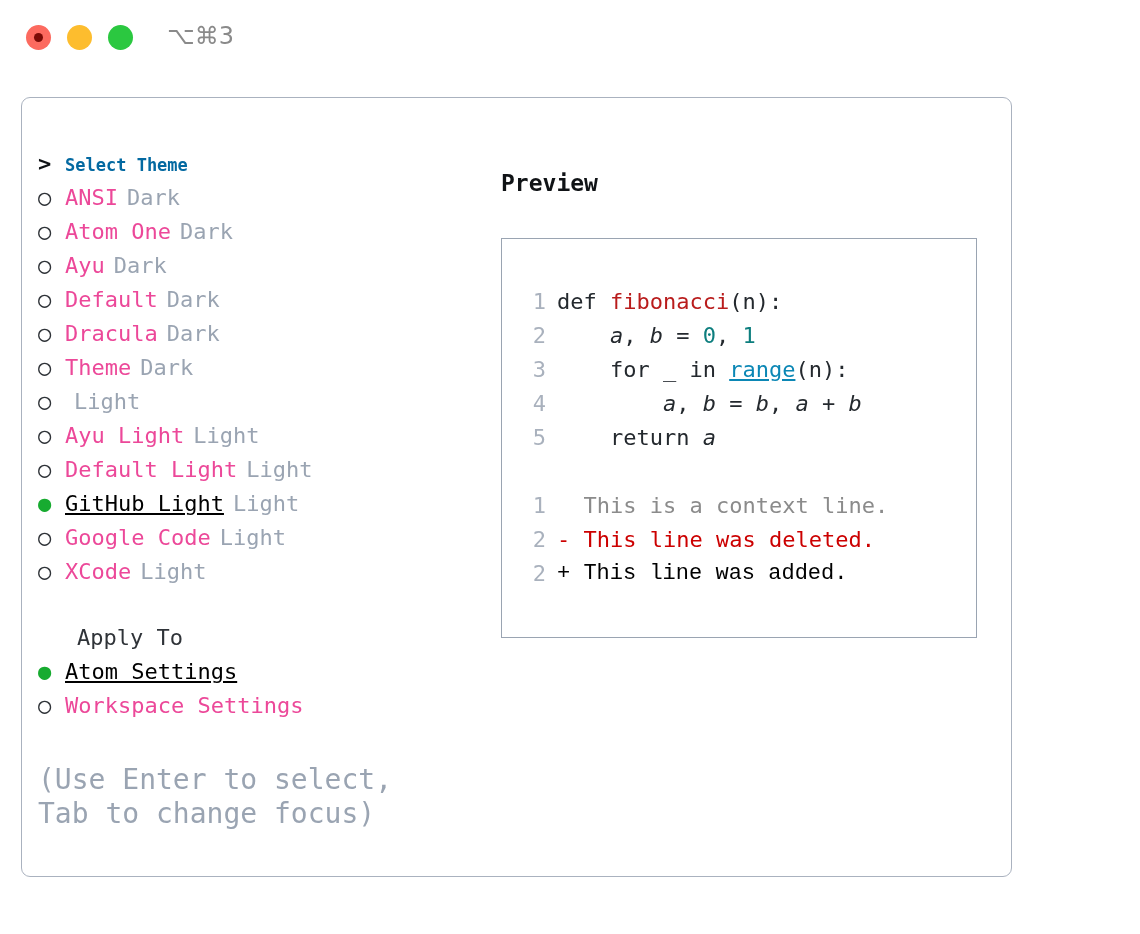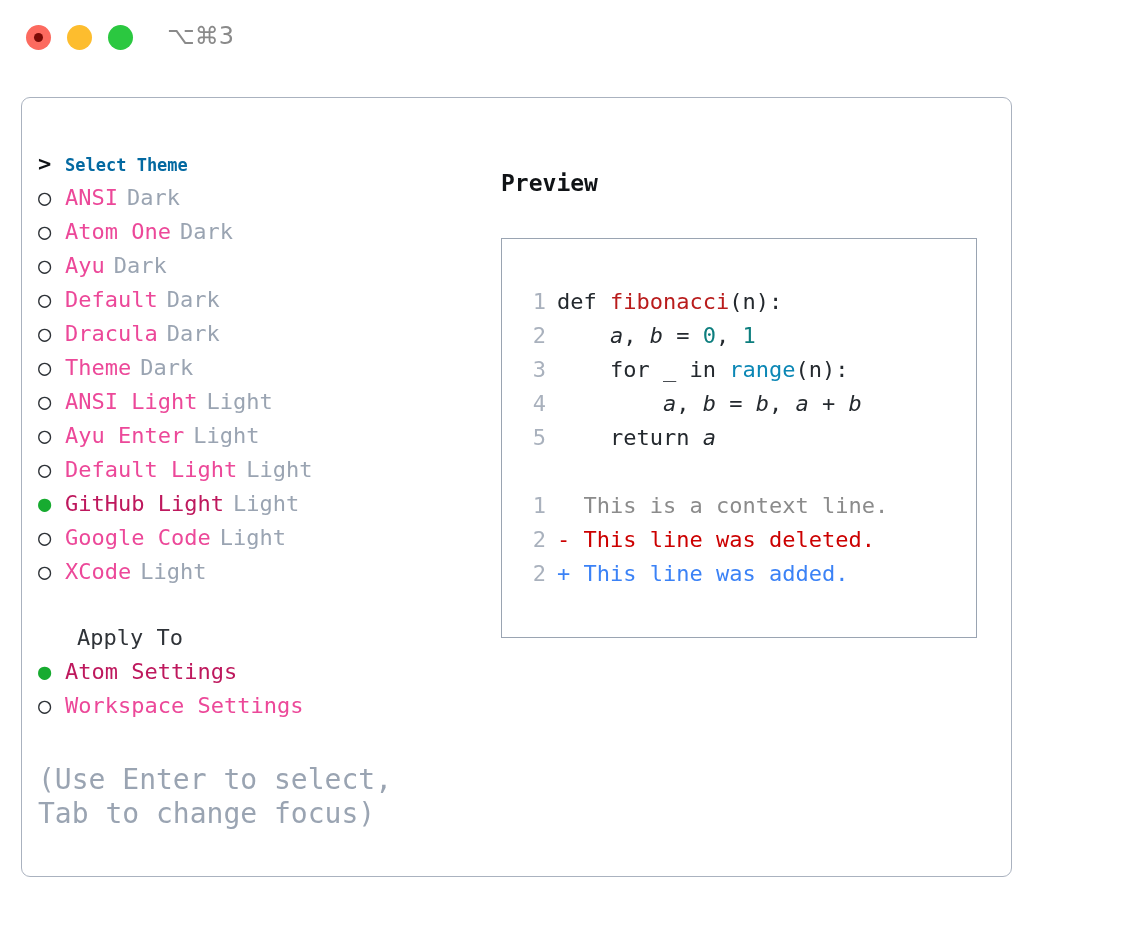--- a/index.html
+++ b/index.html
@@ -111,21 +111,21 @@
   .marker-caret { font-weight: bold; color: #101316; }
   .marker-dot-filled { color: #17ab30; }
 
   .section-title {
     font-weight: bold;
     color: #0369a1;
     font-size: 17px;
   }
 
   .item-label { color: #ec4899; }
-  .item-label.selected { color: #be185d; }
+  .item-label.selected { color: #000000; text-decoration: underline; }
   .item-tag {
     color: #9aa4b2;
     padding-left: 9px;
     text-align: right;
   }
 
   .plain-label { color: #2f3338; margin-left: 12px; }
   .spacer-md { height: 32px; }
 
   .hint {
@@ -173,27 +173,27 @@
     color: #a9b1bd;
     width: 26px;
     flex: 0 0 26px;
     text-align: right;
     padding-right: 11px;
   }
   .code-body { color: #24292e; }
 
   .tok-func   { color: #b91c1c; }
   .tok-num    { color: #0d7e7e; }
-  .tok-builtin{ color: #0b87b5; }
+  .tok-builtin{ color: #0b87b5; text-decoration: underline; }
   .tok-var    { font-style: italic; }
 
   .diff-gap { height: 34px; }
   .diff-ctx { color: #8b8b8b; }
   .diff-del { color: #cc0000; }
-  .diff-add { color: #3b82f6; }
+  .diff-add { color: #000000; font-family: Liberation Mono, monospace; }
 </style>
 </head>
 <body>
 
 <div class="window">
 
   <div class="titlebar">
     <div class="dots">
       <span class="dot dot-red"></span>
       <span class="dot dot-yellow"></span>
@@ -211,22 +211,22 @@
         <span class="section-title">Select Theme</span>
       </div>
 
       <div id="theme-list">
           <div class="row"><span class="marker">○</span><span class="item-label">ANSI</span><span class="item-tag">Dark</span></div>
           <div class="row"><span class="marker">○</span><span class="item-label">Atom One</span><span class="item-tag">Dark</span></div>
           <div class="row"><span class="marker">○</span><span class="item-label">Ayu</span><span class="item-tag">Dark</span></div>
           <div class="row"><span class="marker">○</span><span class="item-label">Default</span><span class="item-tag">Dark</span></div>
           <div class="row"><span class="marker">○</span><span class="item-label">Dracula</span><span class="item-tag">Dark</span></div>
           <div class="row"><span class="marker">○</span><span class="item-label">Theme</span><span class="item-tag">Dark</span></div>
-          <div class="row"><span class="marker">○</span><span class="item-label">ANSI Light</span><span class="item-tag">Light</span></div>
-          <div class="row"><span class="marker">○</span><span class="item-label">Ayu Enter</span><span class="item-tag">Light</span></div>
+          <div class="row"><span class="marker">○</span><span class="item-tag">Light</span></div>
+          <div class="row"><span class="marker">○</span><span class="item-label">Ayu Light</span><span class="item-tag">Light</span></div>
           <div class="row"><span class="marker">○</span><span class="item-label">Default Light</span><span class="item-tag">Light</span></div>
           <div class="row"><span class="marker marker-dot-filled">●</span><span class="item-label selected">GitHub Light</span><span class="item-tag">Light</span></div>
           <div class="row"><span class="marker">○</span><span class="item-label">Google Code</span><span class="item-tag">Light</span></div>
           <div class="row"><span class="marker">○</span><span class="item-label">XCode</span><span class="item-tag">Light</span></div>
         </div>
 
       <div class="spacer-md"></div>
 
       <div class="row">
         <span class="marker"></span>

